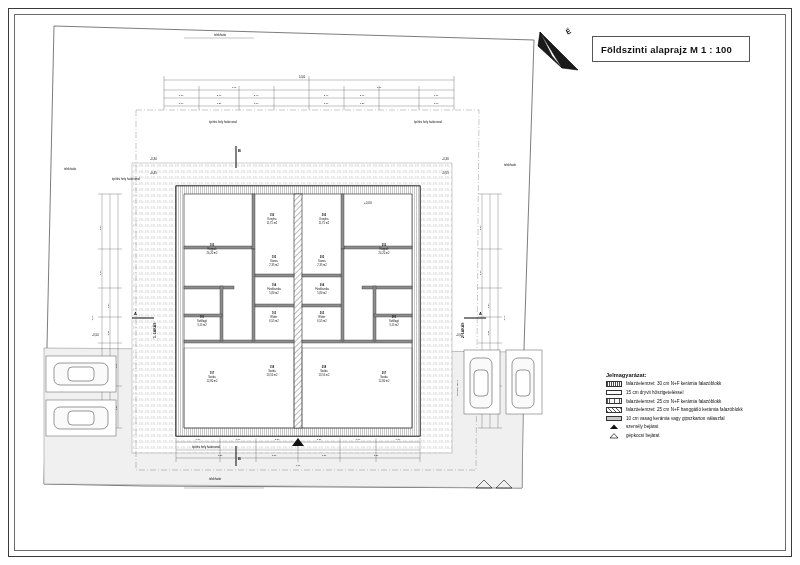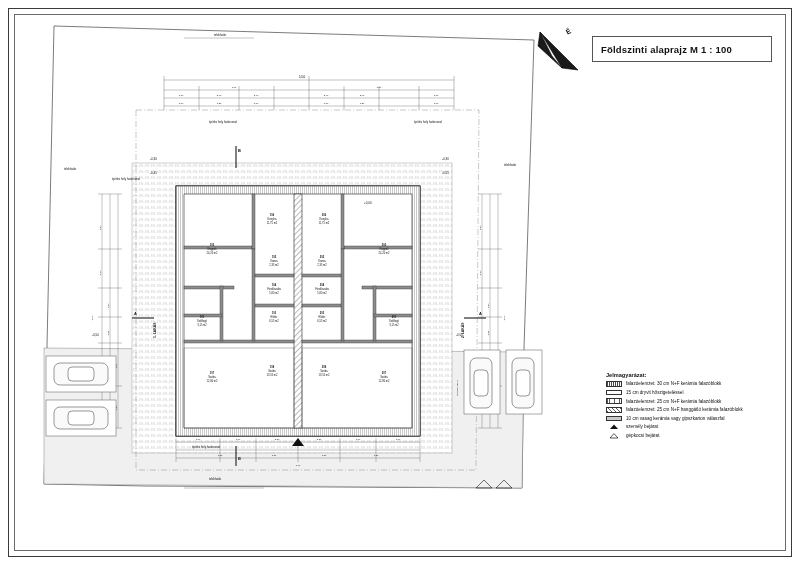--- a/index.html
+++ b/index.html
@@ -32,21 +32,21 @@
     left: 14px; top: 14px;
     width: 772px; height: 537px;
     border: 1px solid #6b6b6b;
     box-sizing: border-box;
   }
 
   
   .title-block {
     position: absolute;
     left: 592px; top: 36px;
-    width: 180px; height: 26px;
+    width: 158px; height: 26px;
     border: 1px solid #555;
     box-sizing: border-box;
     display: flex;
     align-items: center;
     padding-left: 8px;
     background: #fff;
   }
   .title-text {
     font-size: 9.5px;
     font-weight: bold;

